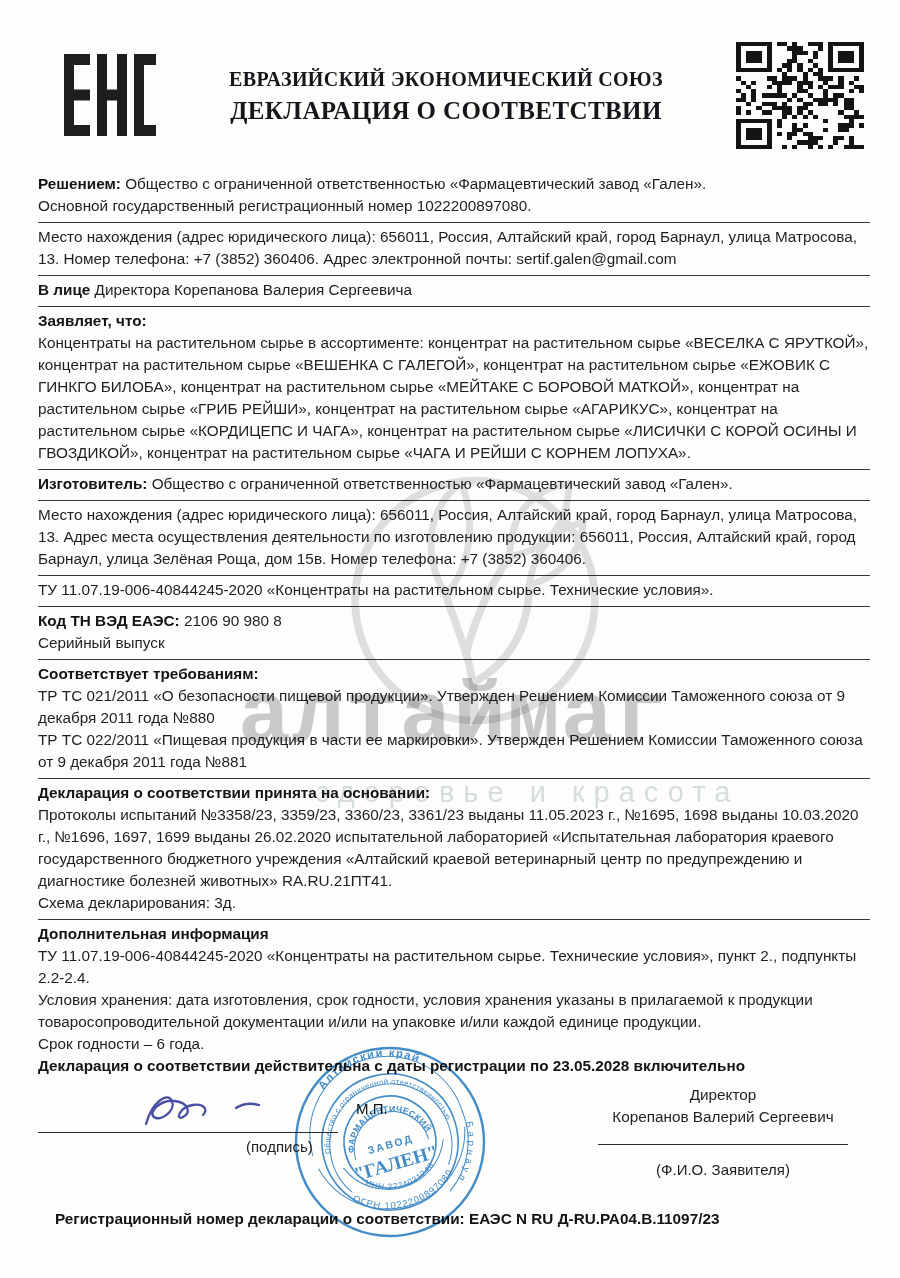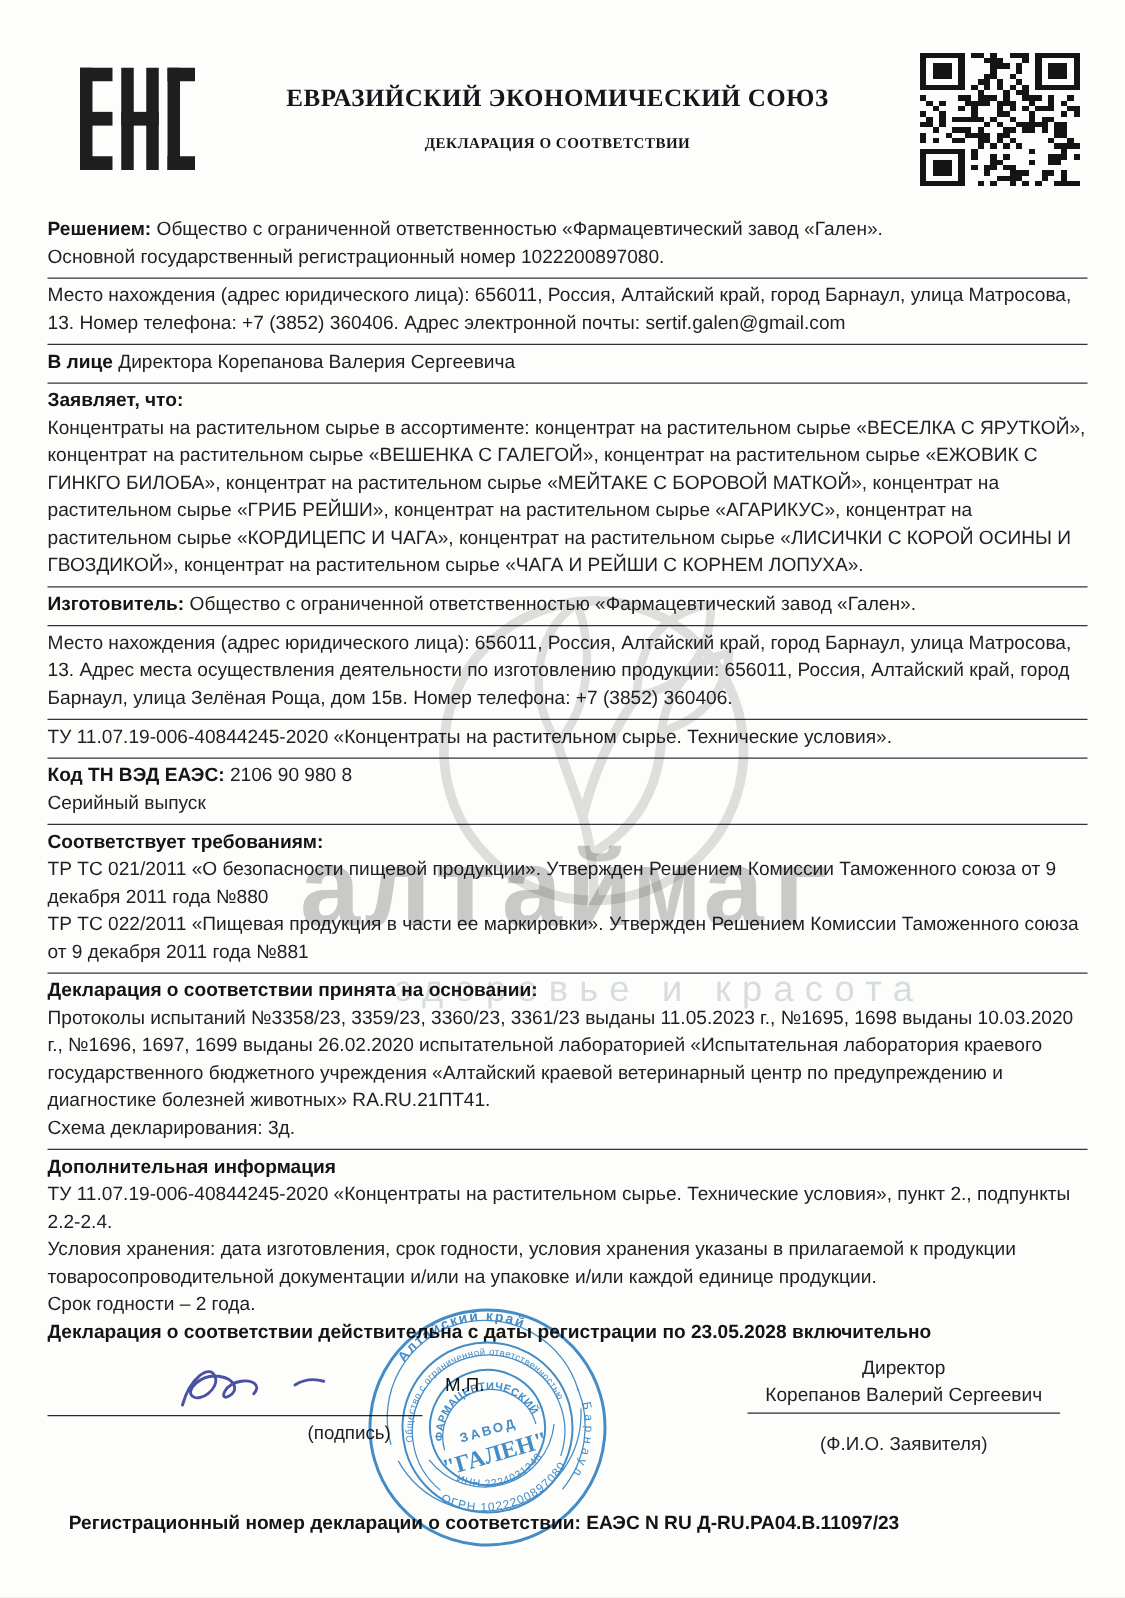--- a/index.html
+++ b/index.html
@@ -13,38 +13,38 @@
     color:#1f1f1f;
     box-sizing:border-box;
     padding:0 30px 0 38px;
   }
   
   .hdr{display:flex;align-items:flex-start;padding-top:40px;height:112px;}
   .eac{width:92px;height:82px;margin-top:14px;margin-left:26px;flex:0 0 auto;}
   .hdr-title{flex:1 1 auto;text-align:center;margin-top:28px;
     font-family:"Liberation Serif","DejaVu Serif",serif;font-weight:700;color:#15151c;}
   .hdr-title .t1{font-size:20px;letter-spacing:.4px;}
-  .hdr-title .t2{font-size:12px;letter-spacing:.4px;margin-top:16px;}
+  .hdr-title .t2{font-size:25px;letter-spacing:.4px;margin-top:6px;}
   .qr{width:128px;height:107px;margin-top:2px;margin-right:6px;flex:0 0 auto;}
   
   main{display:block;margin-top:18px;font-size:15.3px;line-height:22px;}
   .sec{padding:3px 0 5px;}
   .sec.b{border-bottom:1.8px solid #343434;}
   .sec p{margin:0;}
   .lbl{font-weight:700;color:#141414;}
   .boldline{font-weight:700;color:#141414;}
   
   .sigzone{position:relative;height:108px;margin-top:2px;}
   .sigline{position:absolute;left:0;top:48px;width:300px;border-top:1.6px solid #2a2a2a;}
   .sigcap{position:absolute;left:208px;top:52px;font-size:15px;}
   .mp{position:absolute;left:318px;top:14px;font-weight:400;font-size:15px;color:#111;}
   .sigsvg{position:absolute;left:100px;top:2px;width:150px;height:46px;}
   .fio{position:absolute;left:520px;top:0;width:330px;text-align:center;}
   .fio .dtitle{font-size:15.3px;}
-  .fio .dname{display:inline-block;font-size:15.3px;border-bottom:1.4px solid #2a2a2a;padding:0 14px 2px;}
+  .fio .dname{display:inline-block;font-size:15.3px;border-bottom:1.4px solid #2a2a2a;padding:0 14px 16px;}
   .fio .fcap{font-size:15px;margin-top:14px;}
   .stampsvg{position:absolute;left:252px;top:-44px;width:200px;height:204px;
     mix-blend-mode:multiply;opacity:.9;}
   
   .freg{margin:16px 0 0;padding-left:17px;font-weight:700;color:#141414;font-size:15.3px;}
   
   .wm{position:absolute;pointer-events:none;mix-blend-mode:multiply;z-index:6;}
   .wm-emblem{left:330px;top:438px;width:290px;height:300px;opacity:.55;}
   .wm-brand{left:238px;top:668px;font-size:88px;font-weight:700;letter-spacing:1px;
     color:#ababab;opacity:.62;font-family:Liberation Mono, monospace;}
@@ -422,21 +422,21 @@
     <section class="sec b">
       <p class="lbl">Декларация о соответствии принята на основании:</p>
       <p>Протоколы испытаний №3358/23, 3359/23, 3360/23, 3361/23 выданы 11.05.2023 г., №1695, 1698 выданы 10.03.2020 г., №1696, 1697, 1699 выданы 26.02.2020 испытательной лабораторией «Испытательная лаборатория краевого государственного бюджетного учреждения «Алтайский краевой ветеринарный центр по предупреждению и диагностике болезней животных» RA.RU.21ПТ41.</p>
       <p>Схема декларирования: 3д.</p>
     </section>
 
     <section class="sec">
       <p class="lbl">Дополнительная информация</p>
       <p>ТУ 11.07.19-006-40844245-2020 «Концентраты на растительном сырье. Технические условия», пункт 2., подпункты 2.2-2.4.</p>
       <p>Условия хранения: дата изготовления, срок годности, условия хранения указаны в прилагаемой к продукции товаросопроводительной документации и/или на упаковке и/или каждой единице продукции.</p>
-      <p>Срок годности – 2 года.</p>
+      <p>Срок годности – 6 года.</p>
       <p class="boldline">Декларация о соответствии действительна с даты регистрации по 23.05.2028 включительно</p>
     </section>
 
     <div class="sigzone">
       <svg class="sigsvg" viewBox="0 0 150 46" fill="none" stroke="#4a50a2" stroke-width="2.3" stroke-linecap="round">
         <path d="M 8,38 C 14,16 30,5 34,15 C 38,25 22,36 16,31 C 10,27 22,13 37,15 C 51,17 53,27 45,31 C 37,35 41,21 55,19 C 65,17.5 71,23 65,29"></path>
         <path d="M 98,22 C 106,17 114,17 121,19"></path>
       </svg>
       <div class="sigline"></div>
       <div class="sigcap">(подпись)</div>

